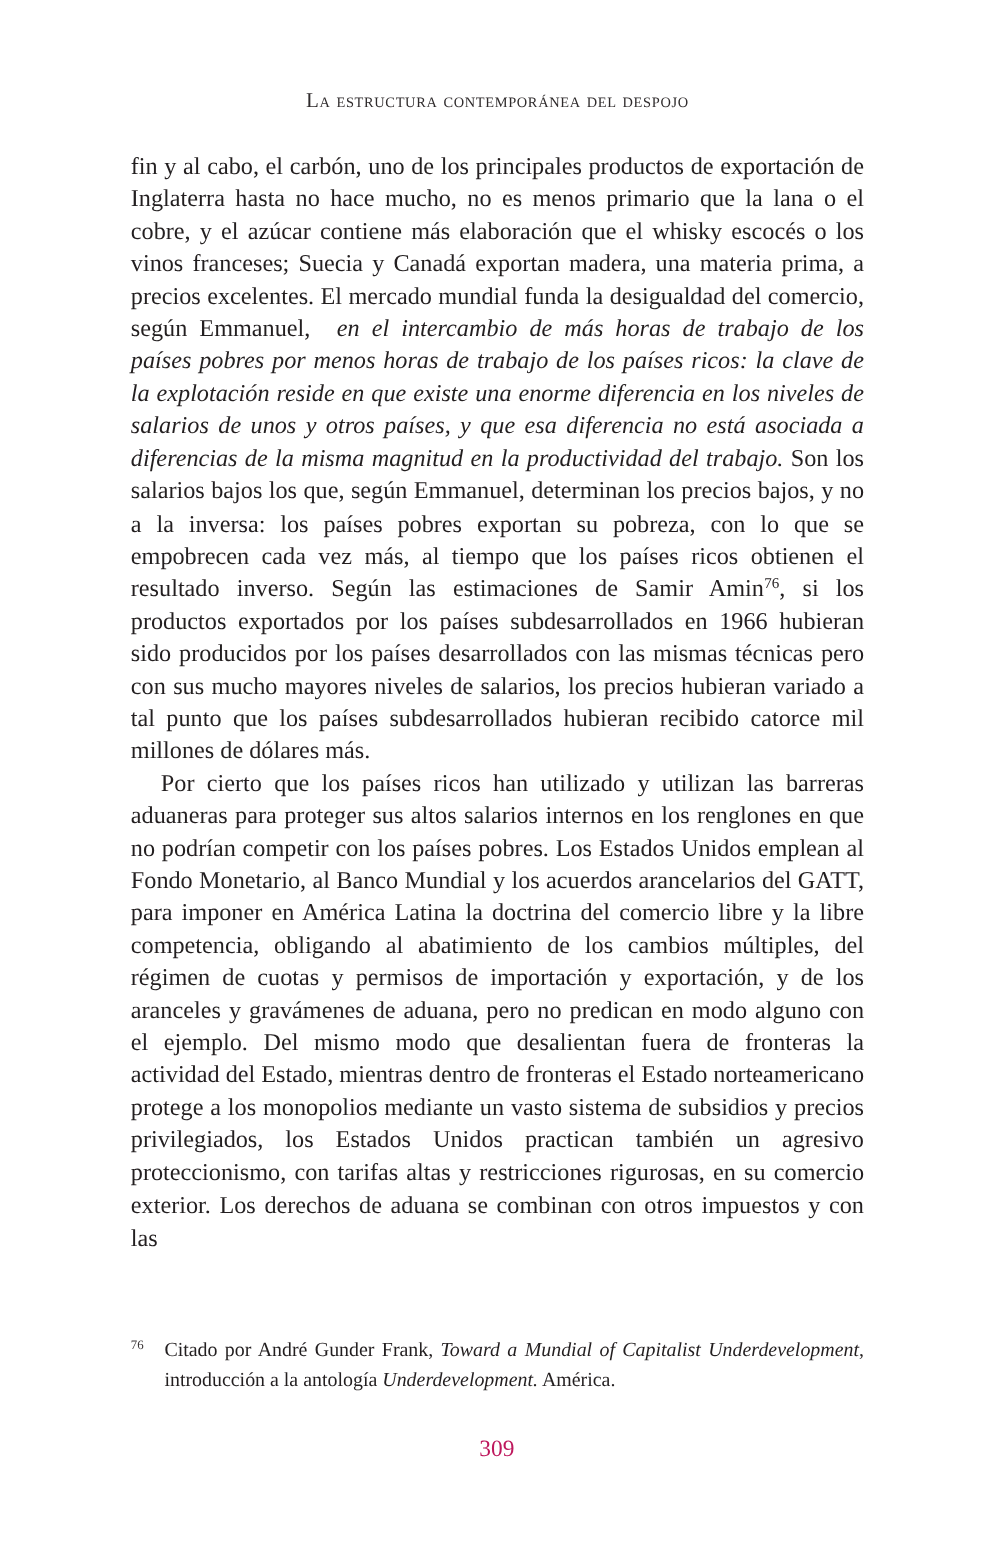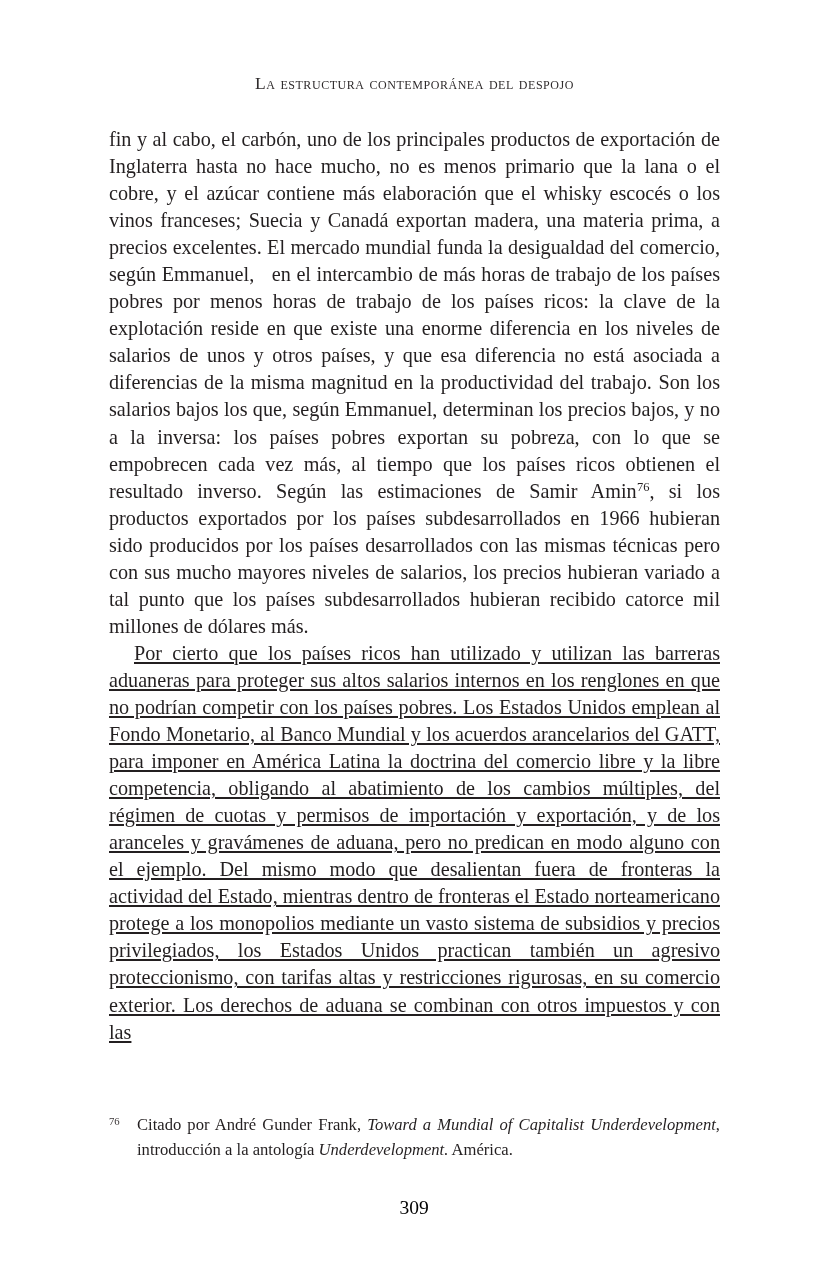--- a/index.html
+++ b/index.html
@@ -52,23 +52,23 @@
     font-size: 20.2px;
     line-height: 27.05px;
     text-align: justify;
     text-justify: inter-word;
     hyphens: manual;
     -webkit-hyphens: manual;
     color: #231f20;
   }
   p.body-par.indent {
     text-indent: 25px;
-    text-decoration: underline;
   }
   p.body-par .it {
+    font-style: italic;
     margin-left: 12px;
   }
   sup.fn-ref {
     font-size: 0.62em;
     vertical-align: 0.52em;
     line-height: 0;
     margin-left: 0.3px;
   }
 
   
@@ -103,21 +103,21 @@
 
   
   .folio {
     position: absolute;
     left: 0;
     top: 1196px;
     width: 828px;
     text-align: center;
     font-size: 19.5px;
     line-height: 24px;
-    color: #000000;
+    color: #be185d;
   }
 </style>
 </head>
 <body>
 
 <div class="page">
 
   <div class="running-head">La estructura contemporánea del despojo</div>
 
   <div class="text-column">

